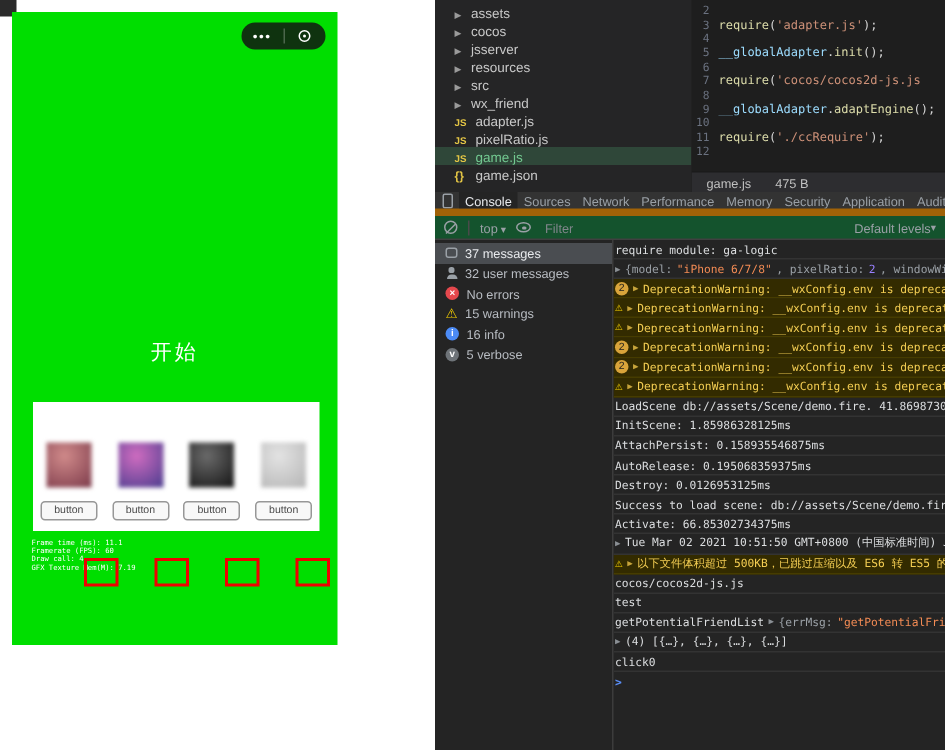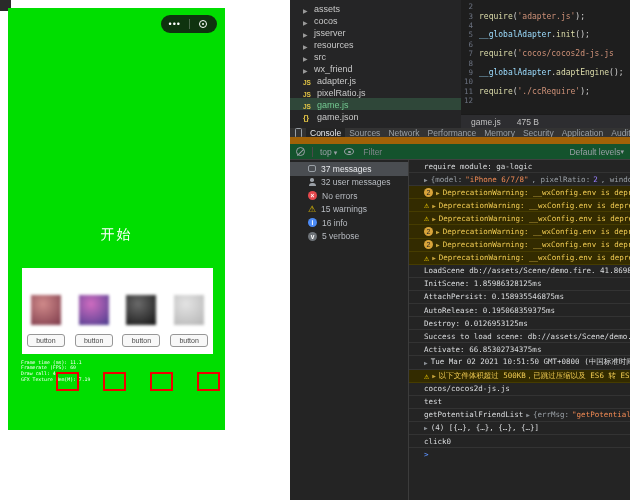--- a/index.html
+++ b/index.html
@@ -31,49 +31,49 @@
   .tree-row.sel { background:#2f4739; color:#73c991; }
   .tree-chev { font-size:6px; color:#9a9a9a; width:7px; flex:none; }
   .ic-js { font-size:6.5px; font-weight:bold; color:#e3c545; width:10px; flex:none; }
   .ic-json { font-size:8px; font-weight:bold; color:#e3c545; width:10px; flex:none; }
   .editor { flex:1; background:#1e1e1e; position:relative; overflow:hidden; font-family:"DejaVu Sans Mono",monospace; }
   .ed-lines { padding-top:2px; }
   .ed-line { height:9.4px; display:flex; align-items:center; font-size:8px; white-space:nowrap; overflow:hidden; }
   .ed-ln { width:18px; flex:none; text-align:right; color:#6b7280; padding-right:6px; font-size:7.5px; }
   .tok-fn{color:#dcdcaa} .tok-str{color:#ce9178} .tok-pl{color:#d4d4d4} .tok-var{color:#9cdcfe}
   .ed-status { position:absolute; left:0; right:0; bottom:0; height:14px; background:#2d2d30; border-top:1px solid #1b1b1b; display:flex; align-items:center; gap:16px; padding-left:10px; font-size:8.5px; color:#c0c0c0; font-family:"Liberation Sans",sans-serif; }
-  .dt-tabs { height:16px; background:#333; display:flex; align-items:stretch; border-bottom:7px solid #a16207; font-size:8.5px; color:#9aa0a6; overflow:hidden; }
+  .dt-tabs { height:16px; background:#333; display:flex; align-items:stretch; border-bottom:5px solid #a16207; font-size:8.5px; color:#9aa0a6; overflow:hidden; }
   .dev-icon { width:16px; display:flex; align-items:center; justify-content:center; flex:none; }
   .dev-icon i { width:7px; height:10px; border:1px solid #9aa0a6; border-radius:1.5px; display:block; }
   .tab { padding:0 4px; display:flex; align-items:center; white-space:nowrap; flex:none; }
   .tab.active { background:#242424; color:#e8eaed; }
   .dt-toolbar { height:16px; background:#14532d; border-bottom:1px solid #404040; display:flex; align-items:center; gap:7px; padding:0 6px; font-size:8.5px; color:#9aa0a6; }
   .clear-ic { width:9px; height:9px; border:1px solid #9aa0a6; border-radius:50%; position:relative; flex:none; }
   .clear-ic::after { content:''; position:absolute; left:-1px; top:3.5px; width:9px; height:1px; background:#9aa0a6; transform:rotate(-45deg); }
   .tb-divider { width:1px; height:10px; background:#4a4a4a; flex:none; }
   .caret::after { content:' ▾'; font-size:7px; }
   .eye-ic { width:10px; height:7px; border:1px solid #9aa0a6; border-radius:50%; position:relative; flex:none; }
   .eye-ic::after { content:''; position:absolute; left:3px; top:1.5px; width:2.5px; height:2.5px; background:#9aa0a6; border-radius:50%; }
   .filter-input { background:transparent; border:none; outline:none; color:#cfd0d0; font-size:8.5px; width:70px; font-family:inherit; }
   .filter-input::placeholder { color:#80868b; }
   .levels { margin-left:auto; display:flex; align-items:center; }
   .dt-body { display:flex; height:340px; }
   .c-sidebar { width:119px; flex:none; border-right:1px solid #3c3c3c; padding-top:2px; background:#242424; }
-  .cs-row { height:13.5px; display:flex; align-items:center; gap:5px; padding-left:18px; font-size:8.5px; color:#b8bcc2; white-space:nowrap; }
+  .cs-row { height:13.5px; display:flex; align-items:center; gap:5px; padding-left:7px; font-size:8.5px; color:#b8bcc2; white-space:nowrap; }
   .cs-row.sel { background:#4a4d51; color:#e8eaed; }
   .ic { flex:none; }
   .ic-bubble { width:8px; height:7px; border:1px solid #9aa0a6; border-radius:2px; }
   .ic-user { width:8px; height:8px; position:relative; }
   .ic-user::before { content:''; position:absolute; left:2.25px; top:0; width:3.5px; height:3.5px; border-radius:50%; background:#9aa0a6; }
   .ic-user::after { content:''; position:absolute; left:.5px; top:4.5px; width:7px; height:3.5px; border-radius:3.5px 3.5px 0 0; background:#9aa0a6; }
   .ic-circle { width:9px; height:9px; border-radius:50%; color:#fff; font-size:6.5px; display:flex; align-items:center; justify-content:center; font-weight:bold; }
   .ic-err { background:#e5484d; } .ic-info { background:#4c8bf5; } .ic-verb { background:#6e7378; }
   .ic-warn-glyph { color:#f3cd00; font-size:9px; line-height:9px; }
   .c-out { flex:1; overflow:hidden; font-family:"DejaVu Sans Mono",monospace; font-size:7.5px; }
-  .c-row { height:13.1px; display:flex; align-items:center; gap:3px; padding:0 15px; border-bottom:1px solid #333; white-space:nowrap; overflow:hidden; color:#dcdee0; }
+  .c-row { height:13.1px; display:flex; align-items:center; gap:3px; padding:0 1px; border-bottom:1px solid #333; white-space:nowrap; overflow:hidden; color:#dcdee0; }
   .c-row.warn { background:#332b00; color:#f3cd52; border-bottom-color:#463c00; }
   .c-exp { color:#8a8f94; font-size:6px; flex:none; }
   .warn .c-exp { color:#c7a43a; }
   .c-badge { flex:none; min-width:9px; height:9px; border-radius:5px; background:#d9a43a; color:#1e1e1e; font-size:7px; line-height:9px; text-align:center; padding:0 2px; font-family:"Liberation Sans",sans-serif; }
   .c-warnic { flex:none; color:#f3cd00; font-size:8.5px; }
   .seg-str{color:#f28b54} .seg-num{color:#9980ff} .seg-dim{color:#9aa0a6} .seg-plain{color:#dcdee0}
   .seg-arrow{color:#8a8f94; font-size:6px;}
   .c-prompt { border-bottom:none; }
   .prompt-chev { color:#5a8ef7; font-weight:bold; }
 </style>

